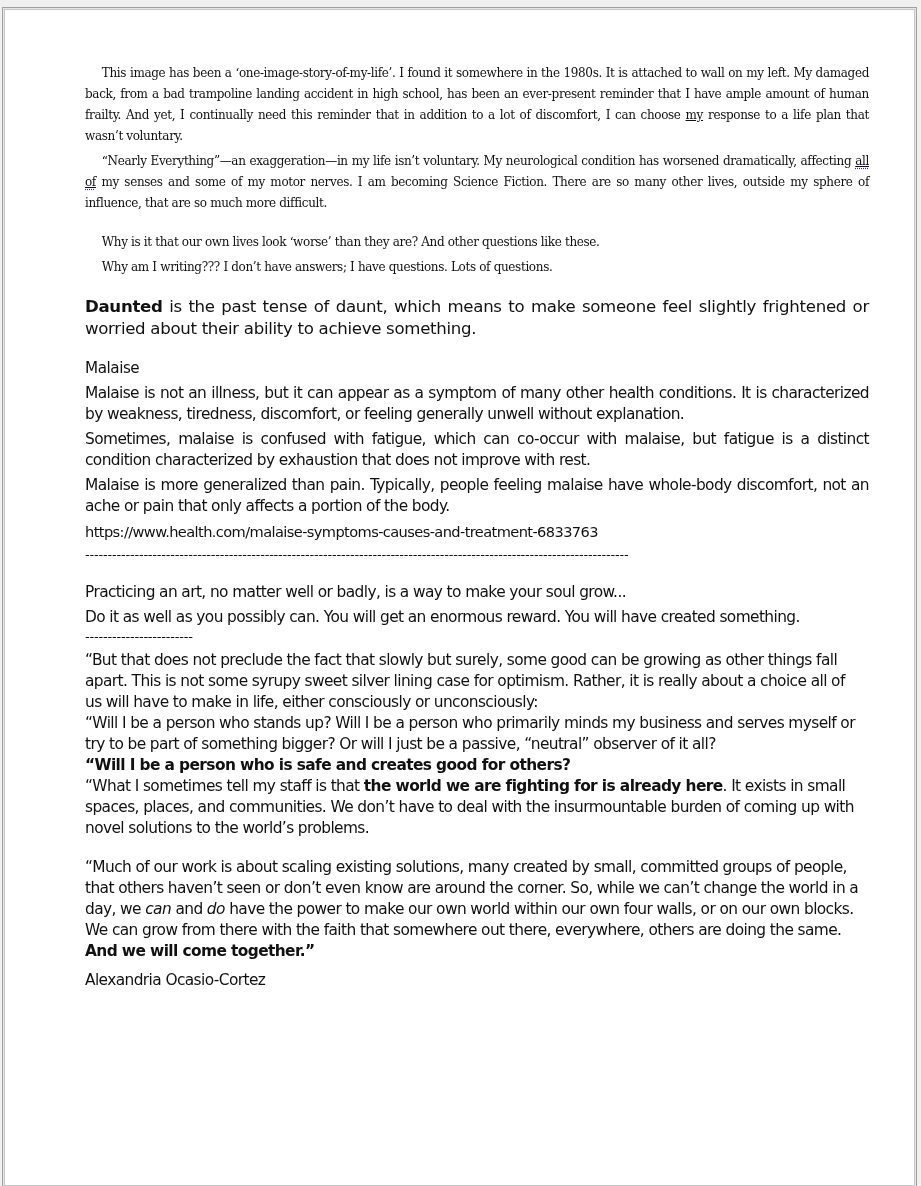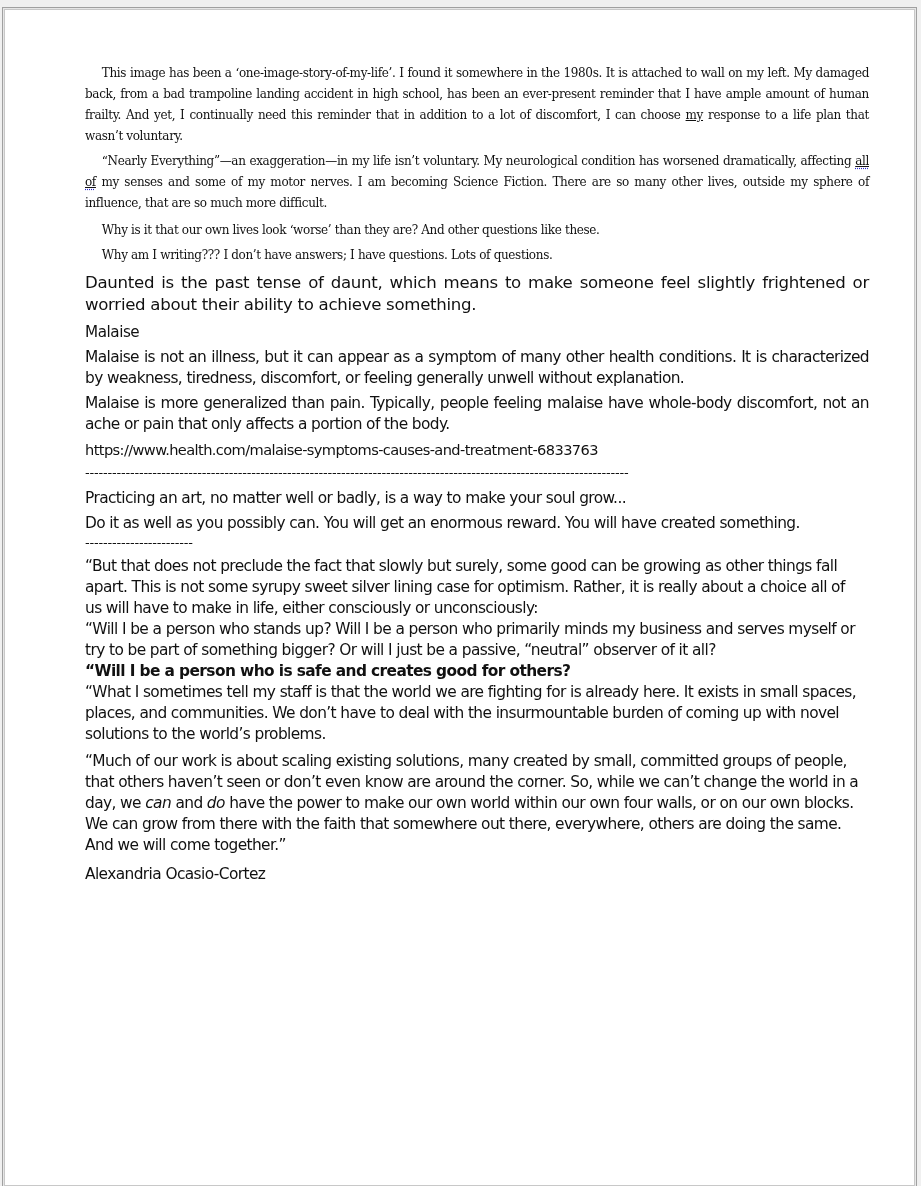--- a/index.html
+++ b/index.html
@@ -10,45 +10,46 @@
     box-shadow: inset 0 0 0 1px #e6e6e6, inset 0 0 0 2px #c8c8c8;
   }
   .content { position:absolute; left:82px; top:55px; width:784px; color:#111; }
   .serif { font-family:"DejaVu Serif", serif; font-size:12px; line-height:21px; letter-spacing:-0.35px; }
   .sans { font-family:"DejaVu Sans", sans-serif; font-size:15.2px; line-height:21px; letter-spacing:-0.45px; }
   .cond { font-family:"DejaVu Sans", sans-serif; font-size:15.4px; line-height:21px; letter-spacing:-0.6px; }
   p { margin:0; }
   .just { text-align:justify; }
   .indent { text-indent:1.4em; }
   .gap5 { margin-top:4px; }
-  .gap6 { margin-top:6px; }
+  .gap6 { margin-top:18px; }
   .big { font-size:16.6px; line-height:22px; letter-spacing:-0.3px; }
   .center { }
   .ul { text-decoration:underline; }
   .grammar { text-decoration:underline; text-decoration-style:dotted; text-decoration-color:#2a2ad0; text-underline-offset:3px; border-bottom:0; }
   .dashes { white-space:nowrap; overflow:hidden; font-family:"DejaVu Sans", sans-serif; font-size:13px; letter-spacing:-0.2px; line-height:18px; }
-  b { font-weight:normal; }
+  b { font-weight:bold; }
 </style>
 </head>
 <body>
 
 <div class="page">
   <div class="content">
 
     <section class="serif">
       <p class="just indent"><span>This image has been a ‘one-image-story-of-my-life’. I found it somewhere in the 1980s. It is attached to wall on my left. My damaged back, from a bad trampoline landing accident in high school, has been an ever-present reminder that I have ample amount of human frailty. And yet, I continually need this reminder that in addition to a lot of discomfort, I can choose </span><span class="ul">my</span><span> response to a life plan that wasn’t voluntary.</span></p>
       <p class="just indent gap5"><span>“Nearly Everything”—an exaggeration—in my life isn’t voluntary. My neurological condition has worsened dramatically, affecting </span><span class="ul"><span class="grammar">all of</span></span><span> my senses and some of my motor nerves. I am becoming Science Fiction. There are so many other lives, outside my sphere of influence, that are so much more difficult.</span></p>
       <p class="indent gap6">Why is it that our own lives look ‘worse’ than they are? And other questions like these.</p>
       <p class="indent gap5">Why am I writing??? I don’t have answers; I have questions. Lots of questions.</p>
     </section>
 
     <section class="sans">
       <p class="just big gap6"><b>Daunted</b><span> is the past tense of daunt, which means to make someone feel slightly frightened or worried about their ability to achieve something.</span></p>
       <p class="gap6" style="font-weight:normal;">Malaise</p>
       <p class="just cond gap5"> Malaise is not an illness, but it can appear as a symptom of many other health conditions. It is characterized by weakness, tiredness, discomfort, or feeling generally unwell without explanation.</p>
+      <p class="just cond gap5">Sometimes, malaise is confused with fatigue, which can co-occur with malaise, but fatigue is a distinct condition characterized by exhaustion that does not improve with rest.</p>
       <p class="just cond gap5">Malaise is more generalized than pain. Typically,  people feeling malaise have whole-body discomfort, not an ache or pain that only affects a portion of the body.</p>
       <p class="center cond gap5" style="font-size:14.6px;">https://www.health.com/malaise-symptoms-causes-and-treatment-6833763</p>
       <p class="dashes gap5" style="width:772px;">-------------------------------------------------------------------------------------------------------------------------</p>
     </section>
 
     <section class="cond">
       <p class="gap6">Practicing an art, no matter well or badly,  is a way to make your soul grow...</p>
       <p class="just gap5">Do it as well as you possibly  can. You will get an enormous reward. You will have created something.</p>
       <p class="center dashes">------------------------</p>
     </section>

